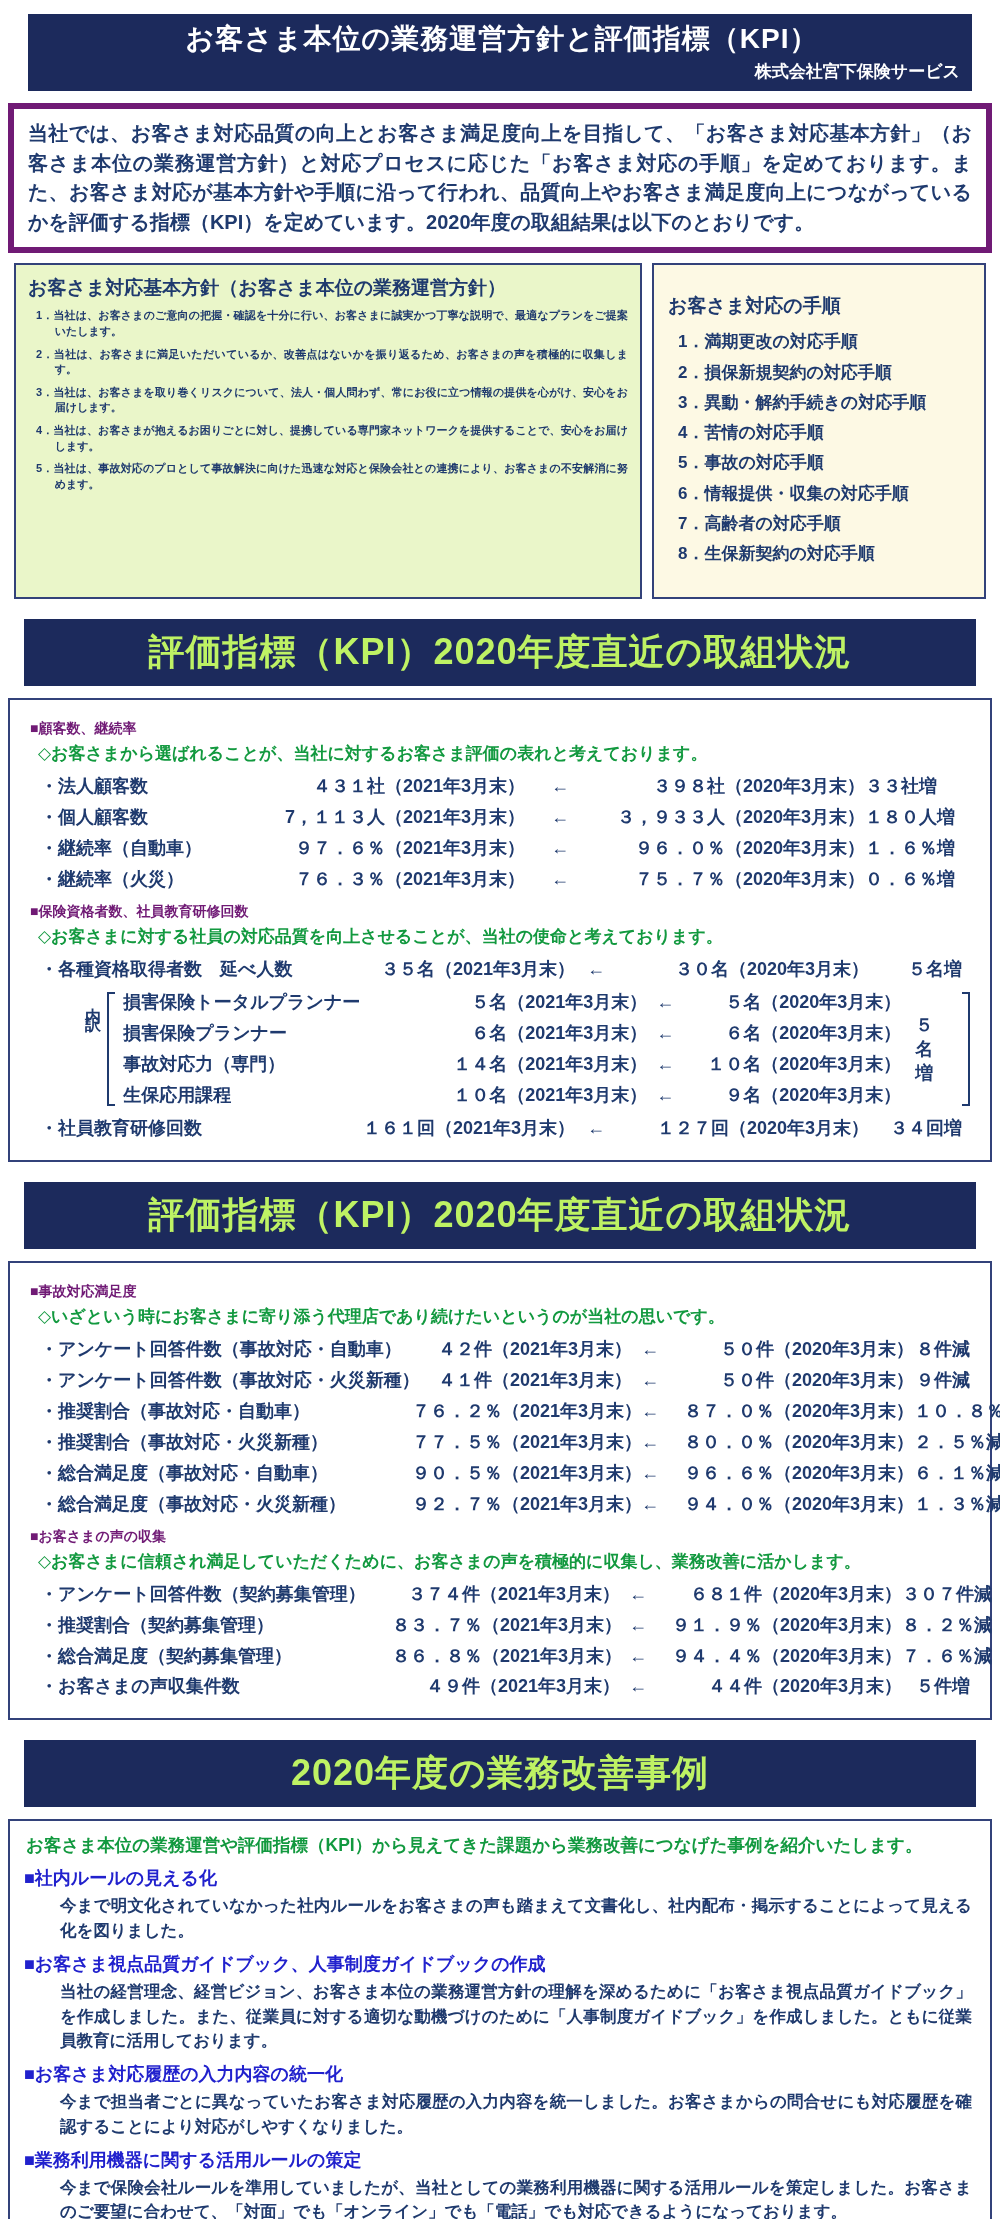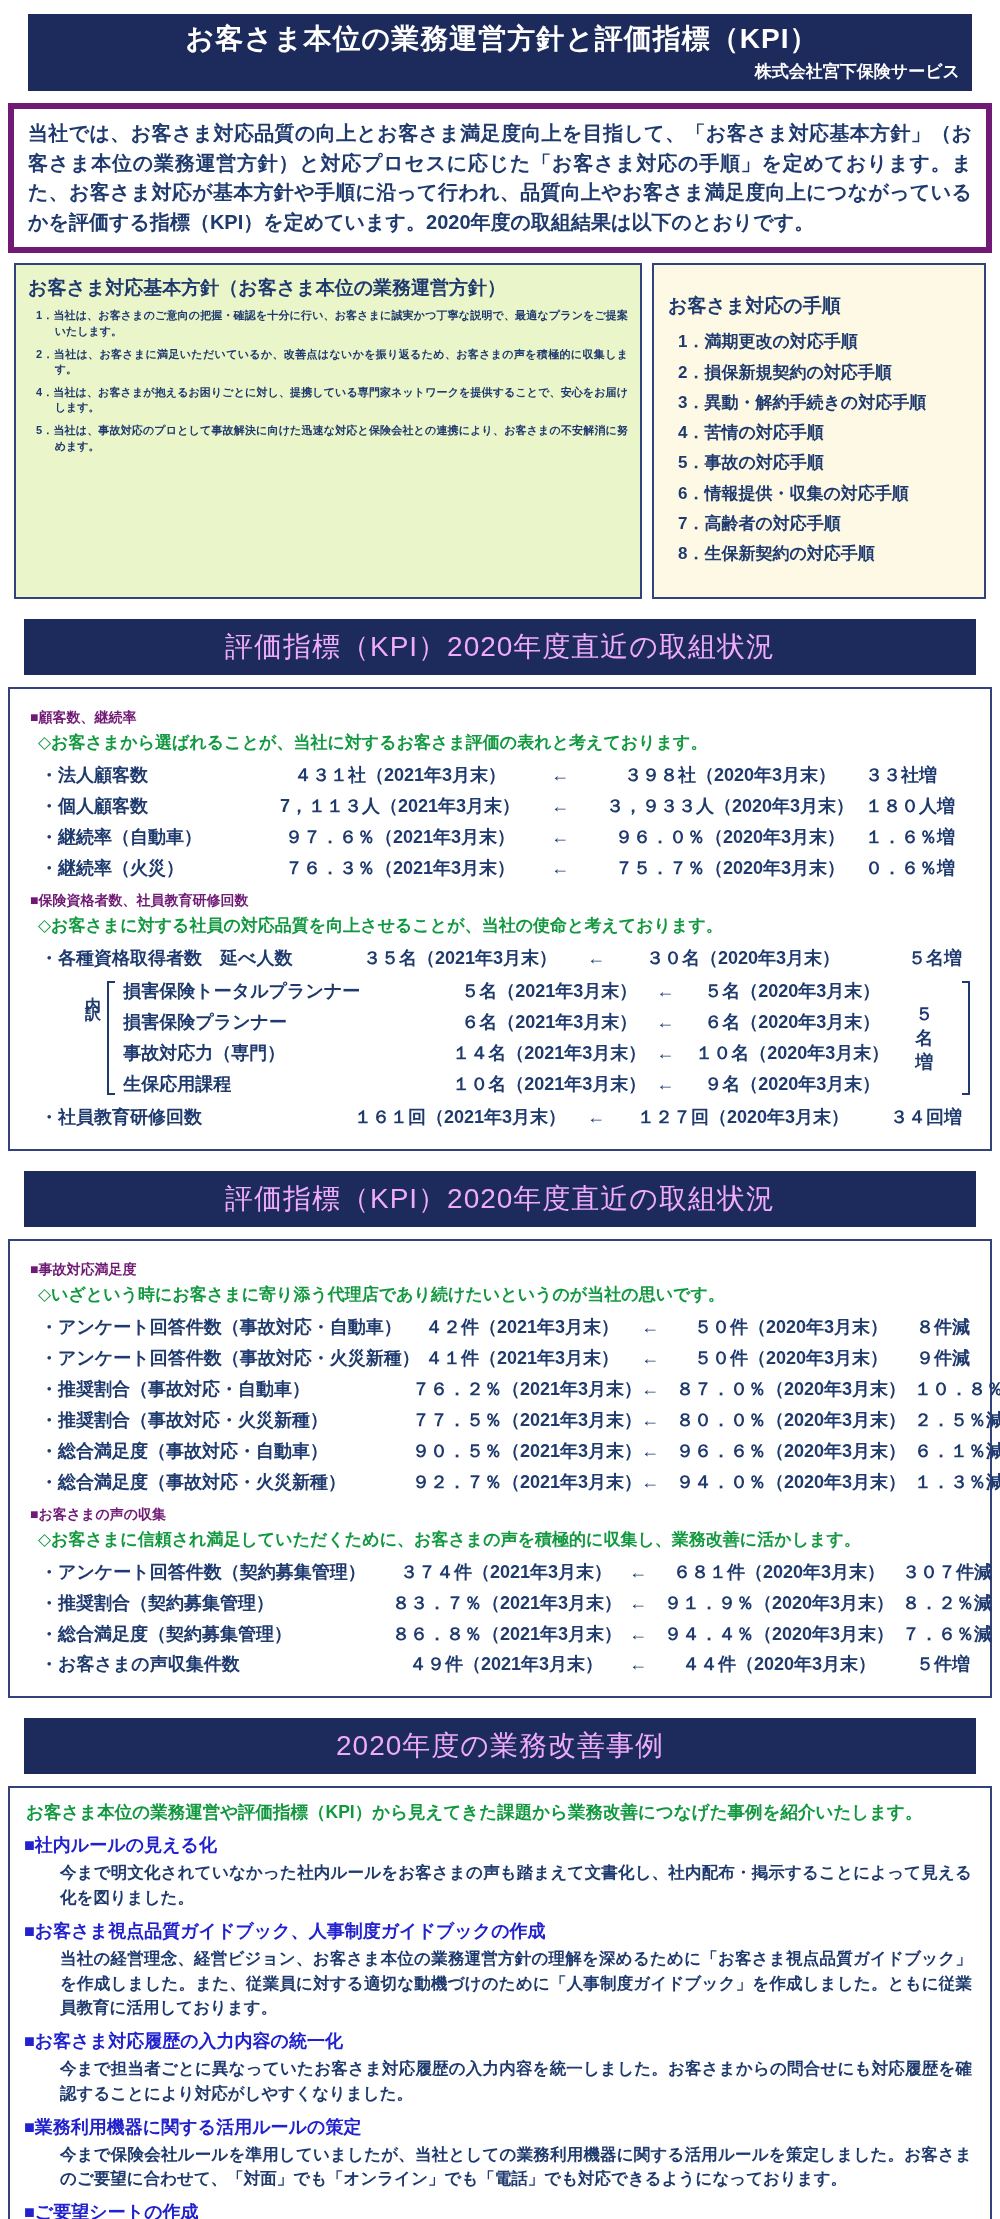--- a/index.html
+++ b/index.html
@@ -3,22 +3,22 @@
 <meta charset="utf-8">
 <style>
   html,body{margin:0;padding:0;background:#ffffff;}
   body{width:1000px;font-family:"Liberation Sans","DejaVu Sans",sans-serif;-webkit-font-smoothing:antialiased;}
   .page{width:1000px;box-sizing:border-box;padding-top:14px;padding-bottom:20px;}
 
   
   .header-bar{background:#1c2a5c;color:#ffffff;margin:0 28px 12px 28px;padding:6px 6px 8px 10px;}
   .main-title{text-align:center;font-size:28px;font-weight:bold;letter-spacing:1px;}
   .company{text-align:right;font-size:17px;font-weight:bold;padding-right:6px;margin-top:2px;}
-  .section-bar{background:#1c2a5c;color:#f0abfc;margin:20px 24px 12px 24px;padding:9px 10px;
-               text-align:center;font-size:28px;font-weight:normal;letter-spacing:1px;}
+  .section-bar{background:#1c2a5c;color:#bef264;margin:20px 24px 12px 24px;padding:9px 10px;
+               text-align:center;font-size:36px;font-weight:bold;letter-spacing:1px;}
 
   
   .intro-box{border:6px solid #701a75;margin:0 8px 10px 8px;padding:10px 14px;}
   .intro-text{margin:0;color:#1f3a6e;font-size:20px;font-weight:bold;line-height:1.48;text-align:justify;}
 
   
   .two-col{display:flex;gap:10px;margin:0 14px;align-items:stretch;}
   .policy-box{flex:0 0 600px;background:#eaf6c9;border:2px solid #33427a;padding:10px 12px 12px 12px;color:#1f3a6e;}
   .policy-title{font-size:19px;font-weight:bold;margin-bottom:6px;}
   .policy-item{font-size:11px;font-weight:bold;line-height:1.42;margin:7px 0 0 8px;
@@ -27,21 +27,21 @@
   .procedure-title{font-size:19px;font-weight:bold;margin-bottom:8px;}
   .procedure-item{font-size:17px;font-weight:bold;line-height:1.78;margin-left:10px;white-space:nowrap;}
 
   
   .kpi-box{border:2px solid #33427a;margin:0 8px;padding:12px 20px 16px 20px;color:#1f3a6e;}
   .kpi-heading{color:#701a75;font-size:14px;font-weight:bold;margin:8px 0 2px 0;}
   .kpi-note{color:#12993f;font-size:17px;font-weight:bold;margin:4px 0 6px 8px;}
   .kpi-rows{margin-left:10px;}
   .kpi-row{display:grid;font-size:18px;font-weight:bold;line-height:1.72;white-space:nowrap;}
   .c-label{text-align:left;}
-  .c-new,.c-old{text-align:center;}
+  .c-new,.c-old{text-align:right;}
   .c-arrow{text-align:center;}
   .c-change{text-align:right;}
   .rows-customers .kpi-row{grid-template-columns:235px 250px 70px 270px 1fr;}
   .rows-customers .c-change{padding-right:52px;}
   .rows-qual .kpi-row{grid-template-columns:305px 230px 42px 252px 1fr;}
   .rows-qual .c-change{padding-right:8px;}
   .rows-sat .kpi-row{grid-template-columns:372px 220px 36px 246px 1fr;}
   .rows-voice .kpi-row{grid-template-columns:352px 228px 36px 246px 1fr;}
 
   
@@ -73,20 +73,21 @@
 
   <div class="intro-box">
     <p class="intro-text">当社では、お客さま対応品質の向上とお客さま満足度向上を目指して、「お客さま対応基本方針」（お客さま本位の業務運営方針）と対応プロセスに応じた「お客さま対応の手順」を定めております。また、お客さま対応が基本方針や手順に沿って行われ、品質向上やお客さま満足度向上につながっているかを評価する指標（KPI）を定めています。2020年度の取組結果は以下のとおりです。</p>
   </div>
 
   <div class="two-col">
     <div class="policy-box">
       <div class="policy-title">お客さま対応基本方針（お客さま本位の業務運営方針）</div>
       <div class="policy-item">1．当社は、お客さまのご意向の把握・確認を十分に行い、お客さまに誠実かつ丁寧な説明で、最適なプランをご提案いたします。</div>
       <div class="policy-item">2．当社は、お客さまに満足いただいているか、改善点はないかを振り返るため、お客さまの声を積極的に収集します。</div>
+      <div class="policy-item">3．当社は、お客さまを取り巻くリスクについて、法人・個人問わず、常にお役に立つ情報の提供を心がけ、安心をお届けします。</div>
       <div class="policy-item">4．当社は、お客さまが抱えるお困りごとに対し、提携している専門家ネットワークを提供することで、安心をお届けします。</div>
       <div class="policy-item">5．当社は、事故対応のプロとして事故解決に向けた迅速な対応と保険会社との連携により、お客さまの不安解消に努めます。</div>
     </div>
     <div class="procedure-box">
       <div class="procedure-title">お客さま対応の手順</div>
       <div class="procedure-item">1．満期更改の対応手順</div>
       <div class="procedure-item">2．損保新規契約の対応手順</div>
       <div class="procedure-item">3．異動・解約手続きの対応手順</div>
       <div class="procedure-item">4．苦情の対応手順</div>
       <div class="procedure-item">5．事故の対応手順</div>

